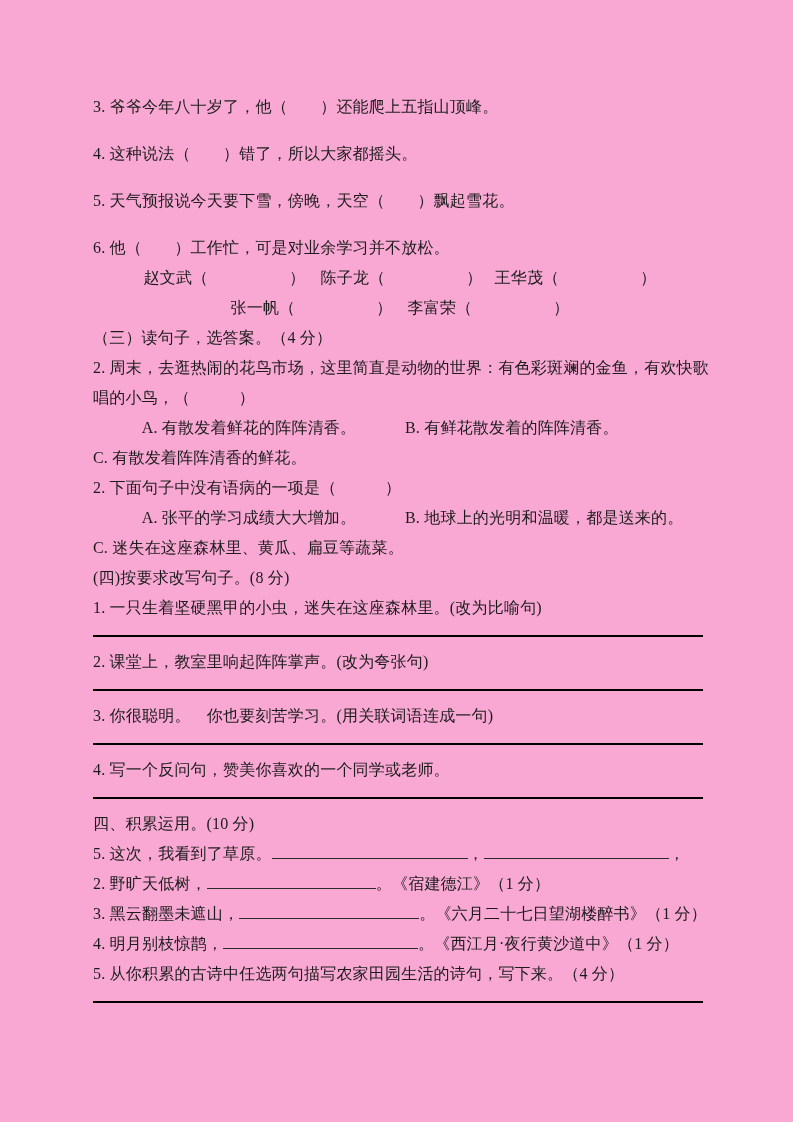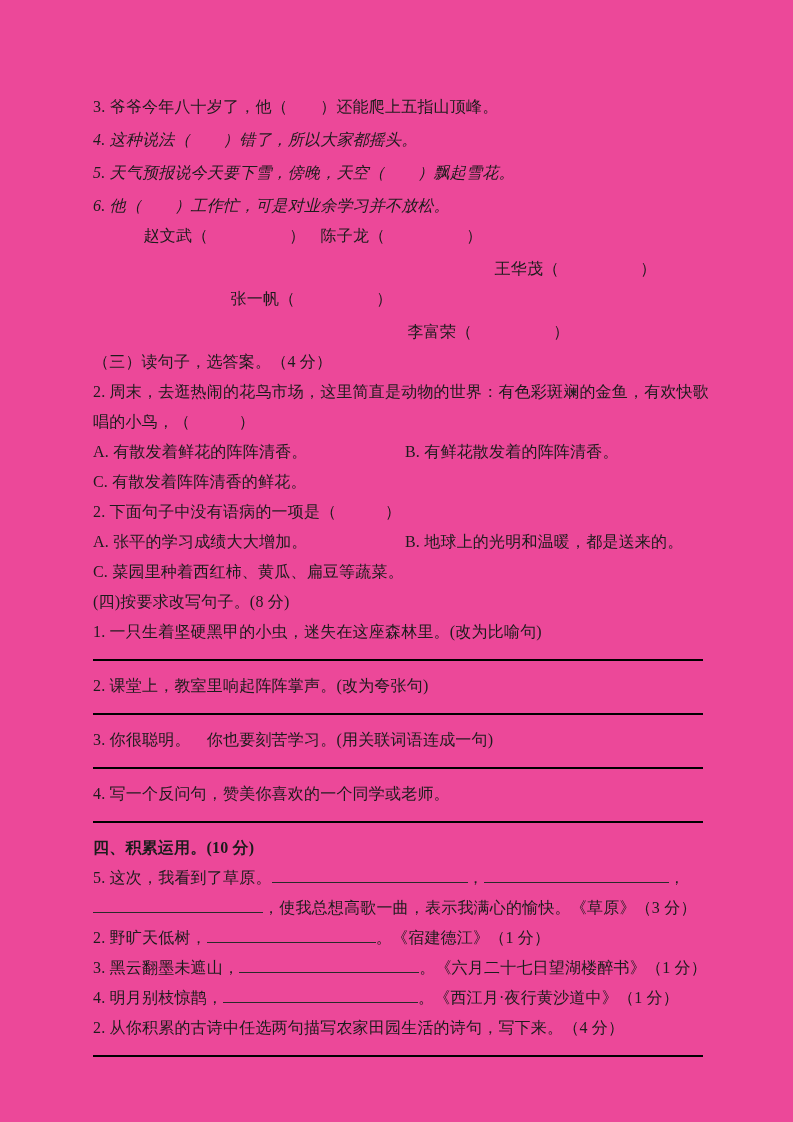--- a/index.html
+++ b/index.html
@@ -1,41 +1,41 @@
 <!DOCTYPE html>
 <html><head>
 <meta charset="utf-8">
 <style>
   html, body { margin: 0; padding: 0; background: #ffffff; }
   .page {
     position: relative;
     width: 793px;
     height: 1122px;
     margin: 0 auto;
-    background: #ec4899;
+    background: #f9a8d4;
     box-sizing: border-box;
     padding: 92px 86px 0 93px;
     font-family: "Liberation Serif", "DejaVu Serif", serif;
     font-size: 16px;
     color: #1c1c1c;
     overflow: hidden;
   }
   .line {
     line-height: 30px;
     white-space: nowrap;
     letter-spacing: 0.2px;
   }
-  .loose { margin-top: 3px; font-style: italic; }
-  .bold { font-weight: bold; margin-top: 6px; }
+  .loose { margin-top: 17px; }
+  .bold { font-weight: normal; margin-top: 6px; }
   .names-row { display: flex; justify-content: center; }
   .names-row .name-cell { display: inline-block; width: 177px; }
   .names-row .name-cell:nth-child(2) { width: 174px; }
-  .names-row .name-cell:last-child { width: auto; margin-top: 33px; }
+  .names-row .name-cell:last-child { width: auto; }
   .options-row { display: flex; }
-  .options-row .opt-left { display: inline-block; width: 312px; }
+  .options-row .opt-left { display: inline-block; width: 312px; text-align: center; }
   .answer-line {
     height: 0;
     border-top: 2px solid #000000;
     margin: 12px 0 10px 0;
     width: 610px;
   }
   .blank {
     display: inline-block;
     border-bottom: 1.5px solid #2a2a2a;
     height: 15px;
@@ -73,44 +73,41 @@
   <div class="line options-row">
     <span class="opt-left">A. 有散发着鲜花的阵阵清香。</span>
     <span>B. 有鲜花散发着的阵阵清香。</span>
   </div>
   <div class="line">C. 有散发着阵阵清香的鲜花。</div>
   <div class="line">2. 下面句子中没有语病的一项是（　　　）</div>
   <div class="line options-row">
     <span class="opt-left">A. 张平的学习成绩大大增加。</span>
     <span>B. 地球上的光明和温暖，都是送来的。</span>
   </div>
-  <div class="line">C. 菜园里种着西红柿、黄瓜、扁豆等蔬菜。</div>
+  <div class="line">C. 迷失在这座森林里、黄瓜、扁豆等蔬菜。</div>
 
   <div class="line">(四)按要求改写句子。(8 分)</div>
   <div class="line">1. 一只生着坚硬黑甲的小虫，迷失在这座森林里。(改为比喻句)</div>
   <div class="answer-line"></div>
   <div class="line">2. 课堂上，教室里响起阵阵掌声。(改为夸张句)</div>
   <div class="answer-line"></div>
   <div class="line">3. 你很聪明。　你也要刻苦学习。(用关联词语连成一句)</div>
   <div class="answer-line"></div>
   <div class="line">4. 写一个反问句，赞美你喜欢的一个同学或老师。</div>
   <div class="answer-line"></div>
 
   <div class="line bold">四、积累运用。(10 分)</div>
   <div class="line">
     <span>5. 这次，我看到了草原。</span><span class="blank w196"></span><span>，</span><span class="blank w185"></span><span>，</span>
   </div>
   <div class="line">
-    <span class="blank w170"></span><span>，使我总想高歌一曲，表示我满心的愉快。《草原》（3 分）</span>
-  </div>
-  <div class="line">
     <span>2. 野旷天低树，</span><span class="blank w169"></span><span>。《宿建德江》（1 分）</span>
   </div>
   <div class="line">
     <span>3. 黑云翻墨未遮山，</span><span class="blank w180"></span><span>。《六月二十七日望湖楼醉书》（1 分）</span>
   </div>
   <div class="line">
     <span>4. 明月别枝惊鹊，</span><span class="blank w195"></span><span>。《西江月·夜行黄沙道中》（1 分）</span>
   </div>
-  <div class="line">2. 从你积累的古诗中任选两句描写农家田园生活的诗句，写下来。（4 分）</div>
+  <div class="line">5. 从你积累的古诗中任选两句描写农家田园生活的诗句，写下来。（4 分）</div>
   <div class="answer-line"></div>
 
 </div>
 
 </body></html>

